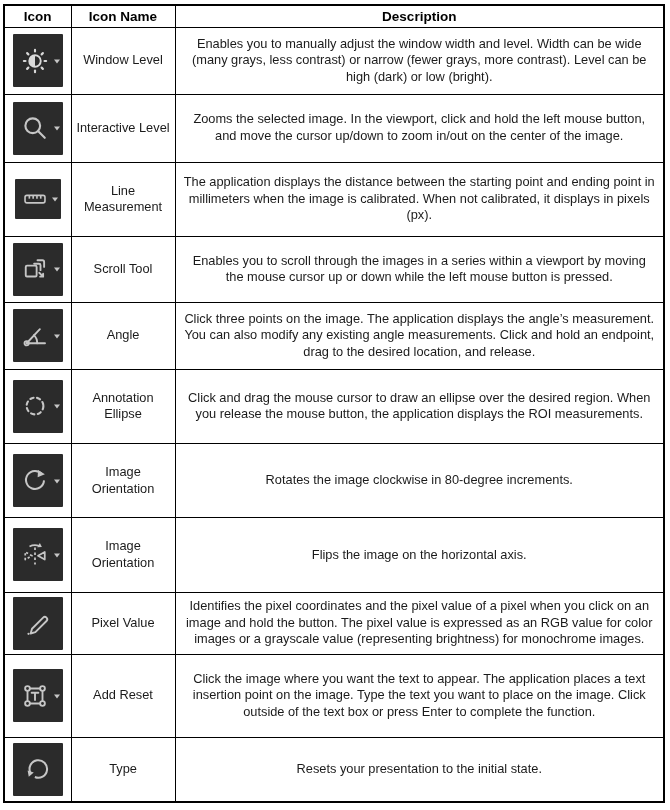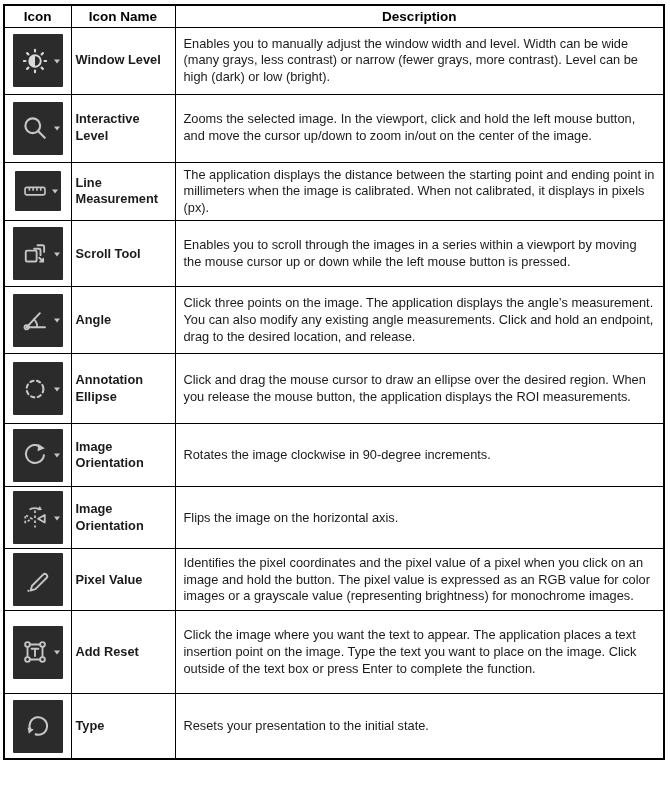--- a/index.html
+++ b/index.html
@@ -26,25 +26,26 @@
   th {
     font-size: 13.5px;
     font-weight: bold;
     color: #000;
     text-align: center;
     padding: 2px;
     margin-left: 48px;
   }
   td.c-icon { text-align: center; padding: 4px 0; }
   td.c-name, td.c-desc {
+    text-align: center;
     color: #1b1b1b;
     font-size: 12.8px;
     line-height: 1.3;
   }
-  td.c-name { padding: 2px 4px; font-weight: bold; }
+  td.c-name { padding: 20px 4px; }
   td.c-desc { padding: 4px 8px; }
 
   .tile {
     position: relative;
     width: 50px;
     height: 53px;
     margin: 0 auto;
     background: #2b2b2b;
     border-radius: 1px;
     display: flex;
@@ -201,21 +202,21 @@
         <td class="c-icon">
           <div class="tile">
             <svg viewBox="0 0 24 24" fill="none">
               <path d="M17.6 6.6 A7.2 7.2 0 1 0 19.2 11.5" stroke="#c6c6c6" stroke-width="1.6"></path>
               <polygon points="14.4,3.1 19.9,6.5 14.1,8.9" fill="#c6c6c6"></polygon>
             </svg>
             <span class="caret"></span>
           </div>
         </td>
         <td class="c-name"><span>Image Orientation</span></td>
-        <td class="c-desc"><span>Rotates the image clockwise in 90-degree increments.</span></td>
+        <td class="c-desc"><span>Rotates the image clockwise in 80-degree increments.</span></td>
       </tr>
       <tr>
         <td class="c-icon">
           <div class="tile">
             <svg viewBox="0 0 24 24" fill="none" stroke="#c6c6c6" stroke-width="1.4" stroke-linejoin="round">
               <line x1="12" y1="6" x2="12" y2="19.5" stroke-dasharray="2 2"></line>
               <path d="M9.6 12.6 L4.2 9.6 V15.6 Z" stroke-dasharray="1.8 1.8"></path>
               <path d="M14.4 12.6 L19.8 9.6 V15.6 Z"></path>
               <path d="M7.6 5.2 A7 4.4 0 0 1 15.2 4.6"></path>
               <polygon points="15.9,2.3 17.5,5.6 13.8,5.8" fill="#c6c6c6" stroke="none"></polygon>

